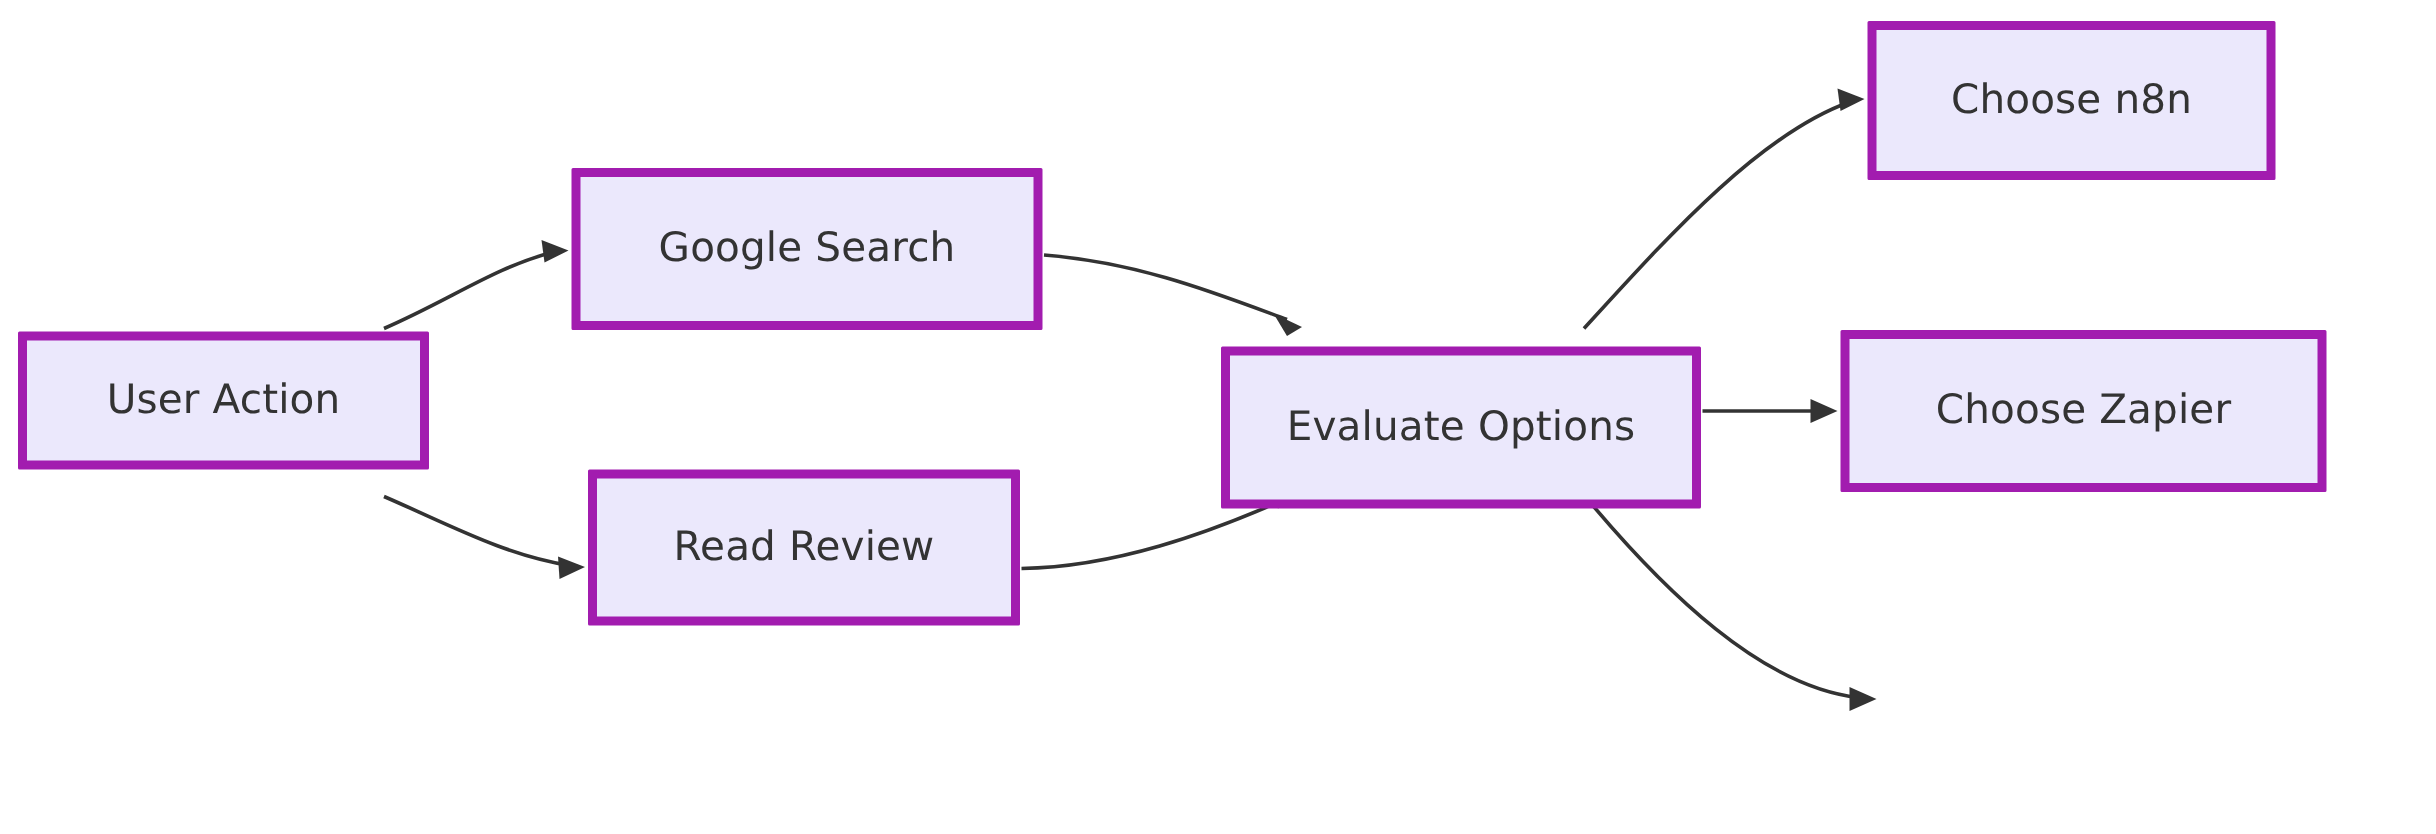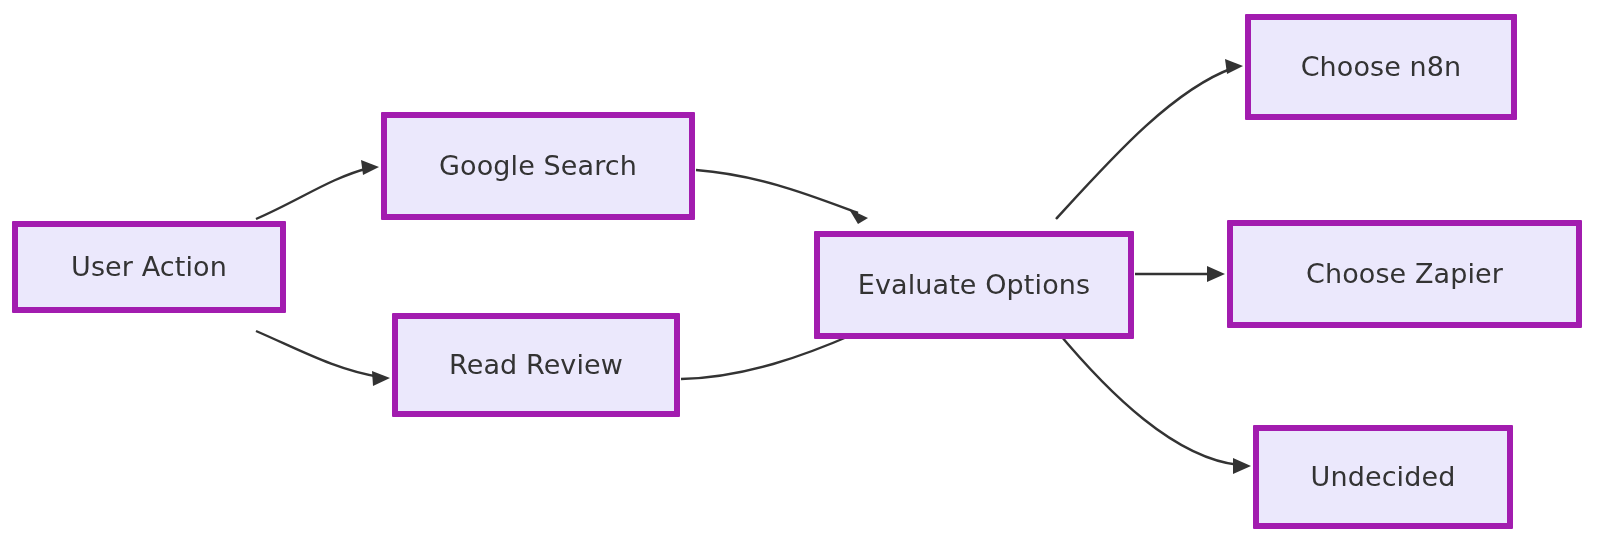--- a/index.html
+++ b/index.html
@@ -114,21 +114,18 @@
   </div>
 
   <div class="node" style="left:814px; top:231px; width:320px; height:108px;">
     <span class="node-label">Evaluate Options</span>
   </div>
 
   <div class="node" style="left:1245px; top:14px; width:272px; height:106px;">
     <span class="node-label">Choose n8n</span>
   </div>
 
-  <div class="node" style="left:1227px; top:220px; width:355px; height:108px;">
+  <div class="node" style="left:1227px; top:220px; width:324px; height:108px;">
     <span class="node-label">Choose Zapier</span>
   </div>
 
-  <div class="node" style="left:1253px; top:425px; width:260px; height:104px;">
-    <span class="node-label">Undecided</span>
-  </div>
 
 </div>
 
 </body></html>

